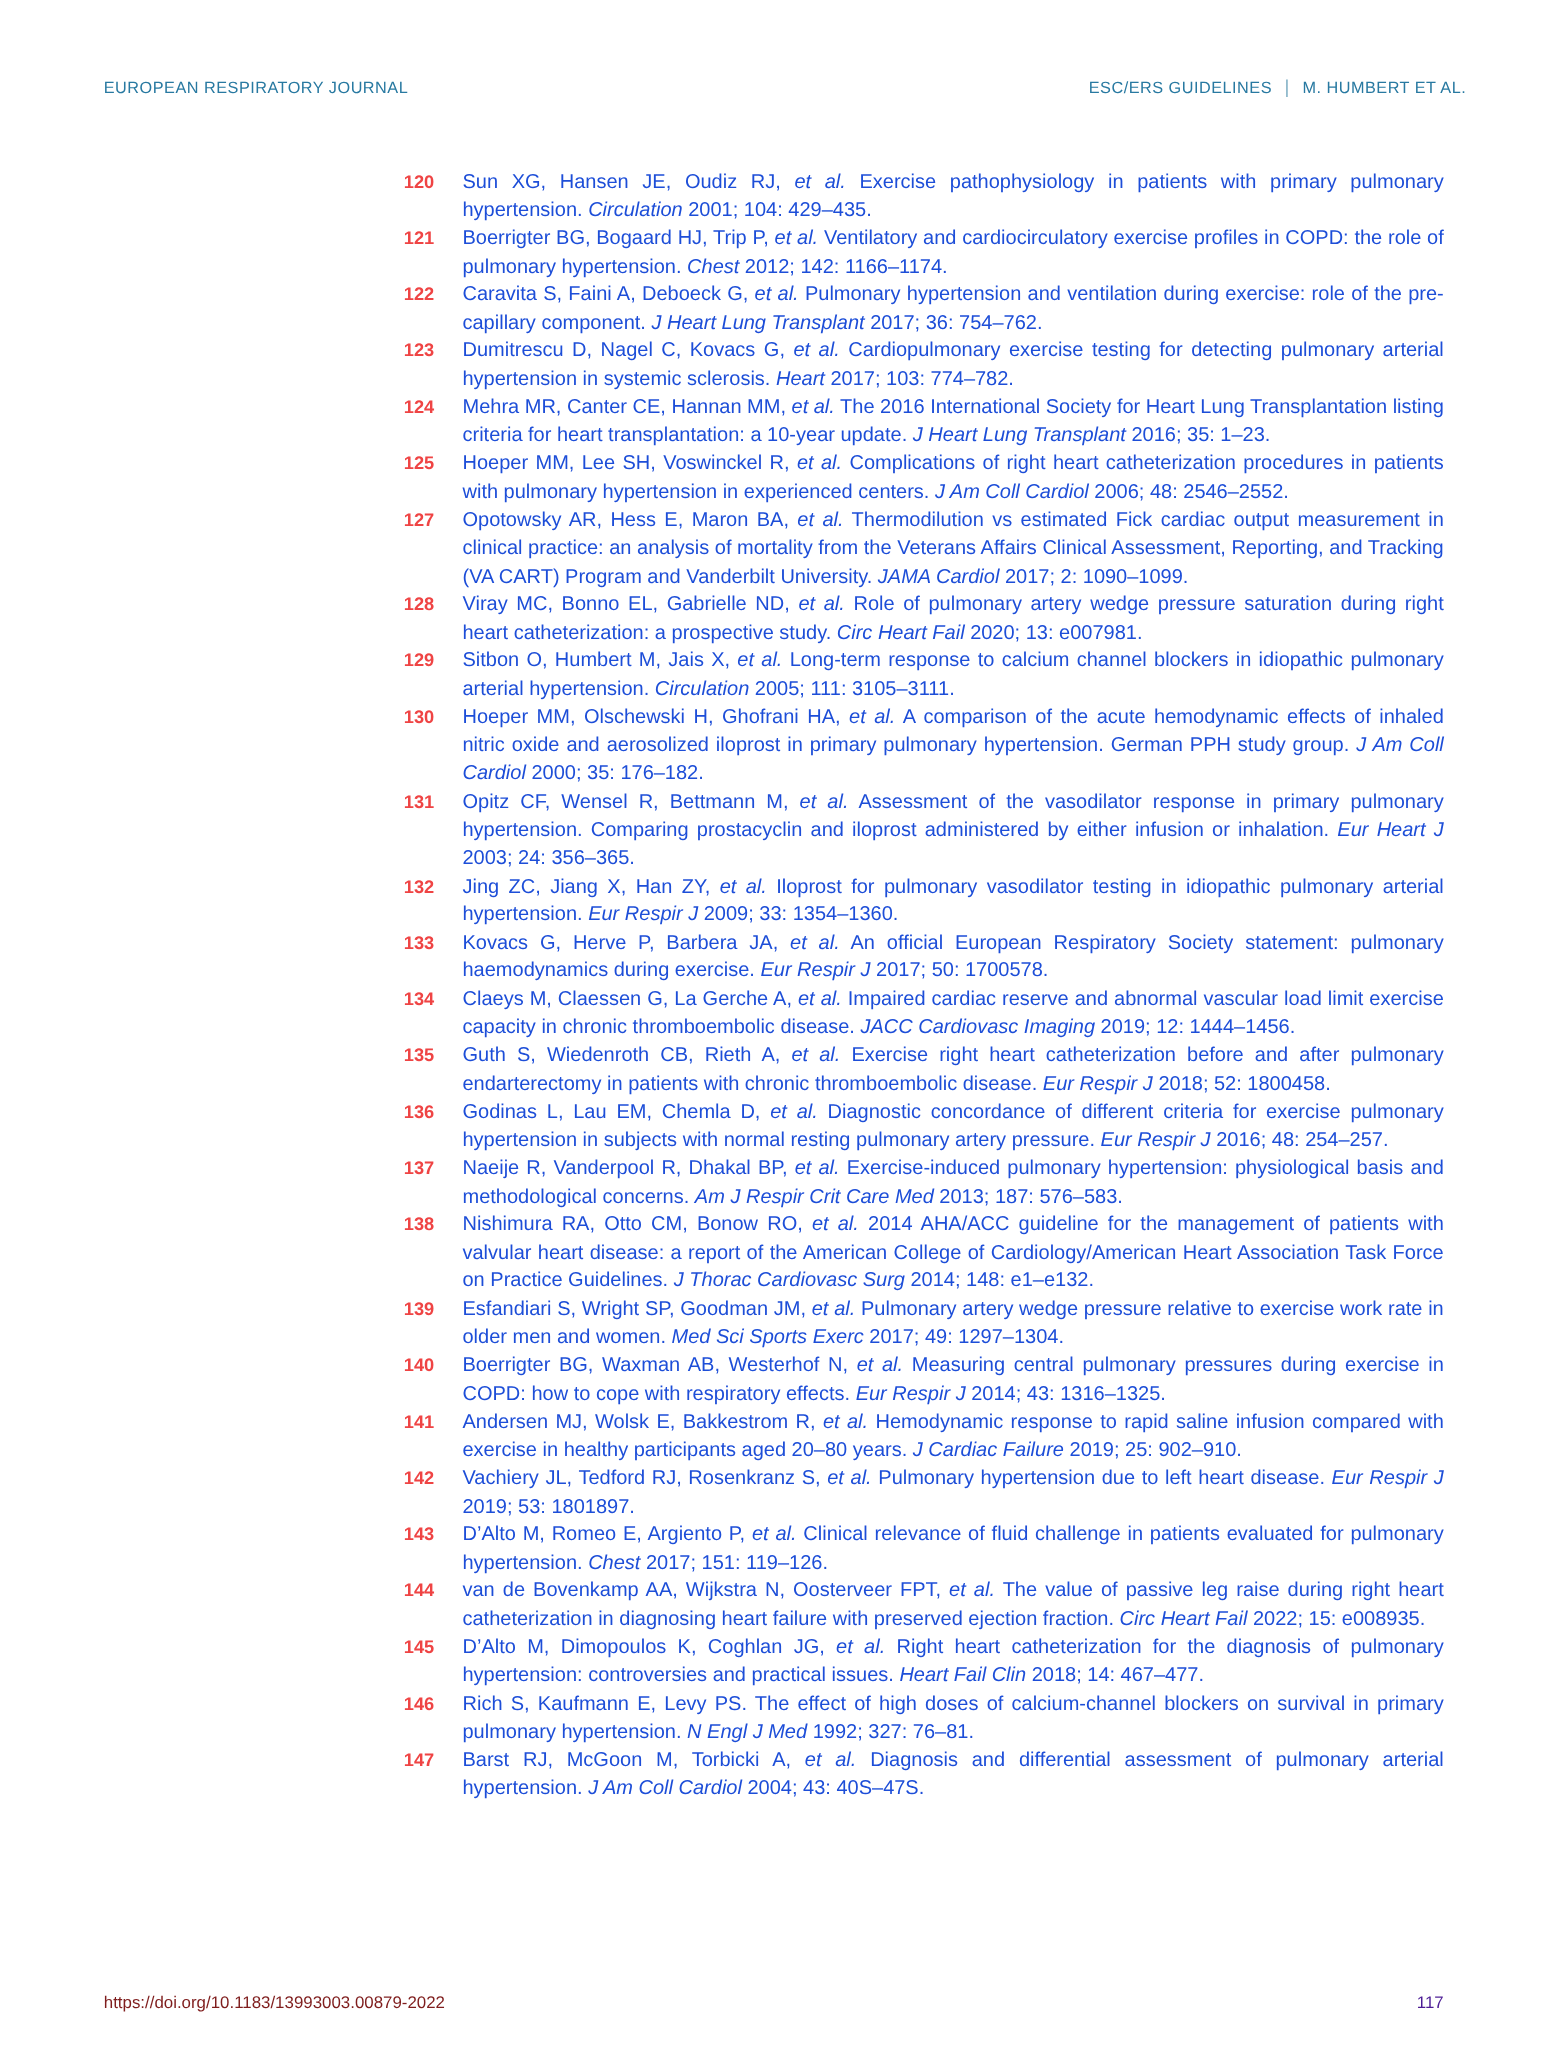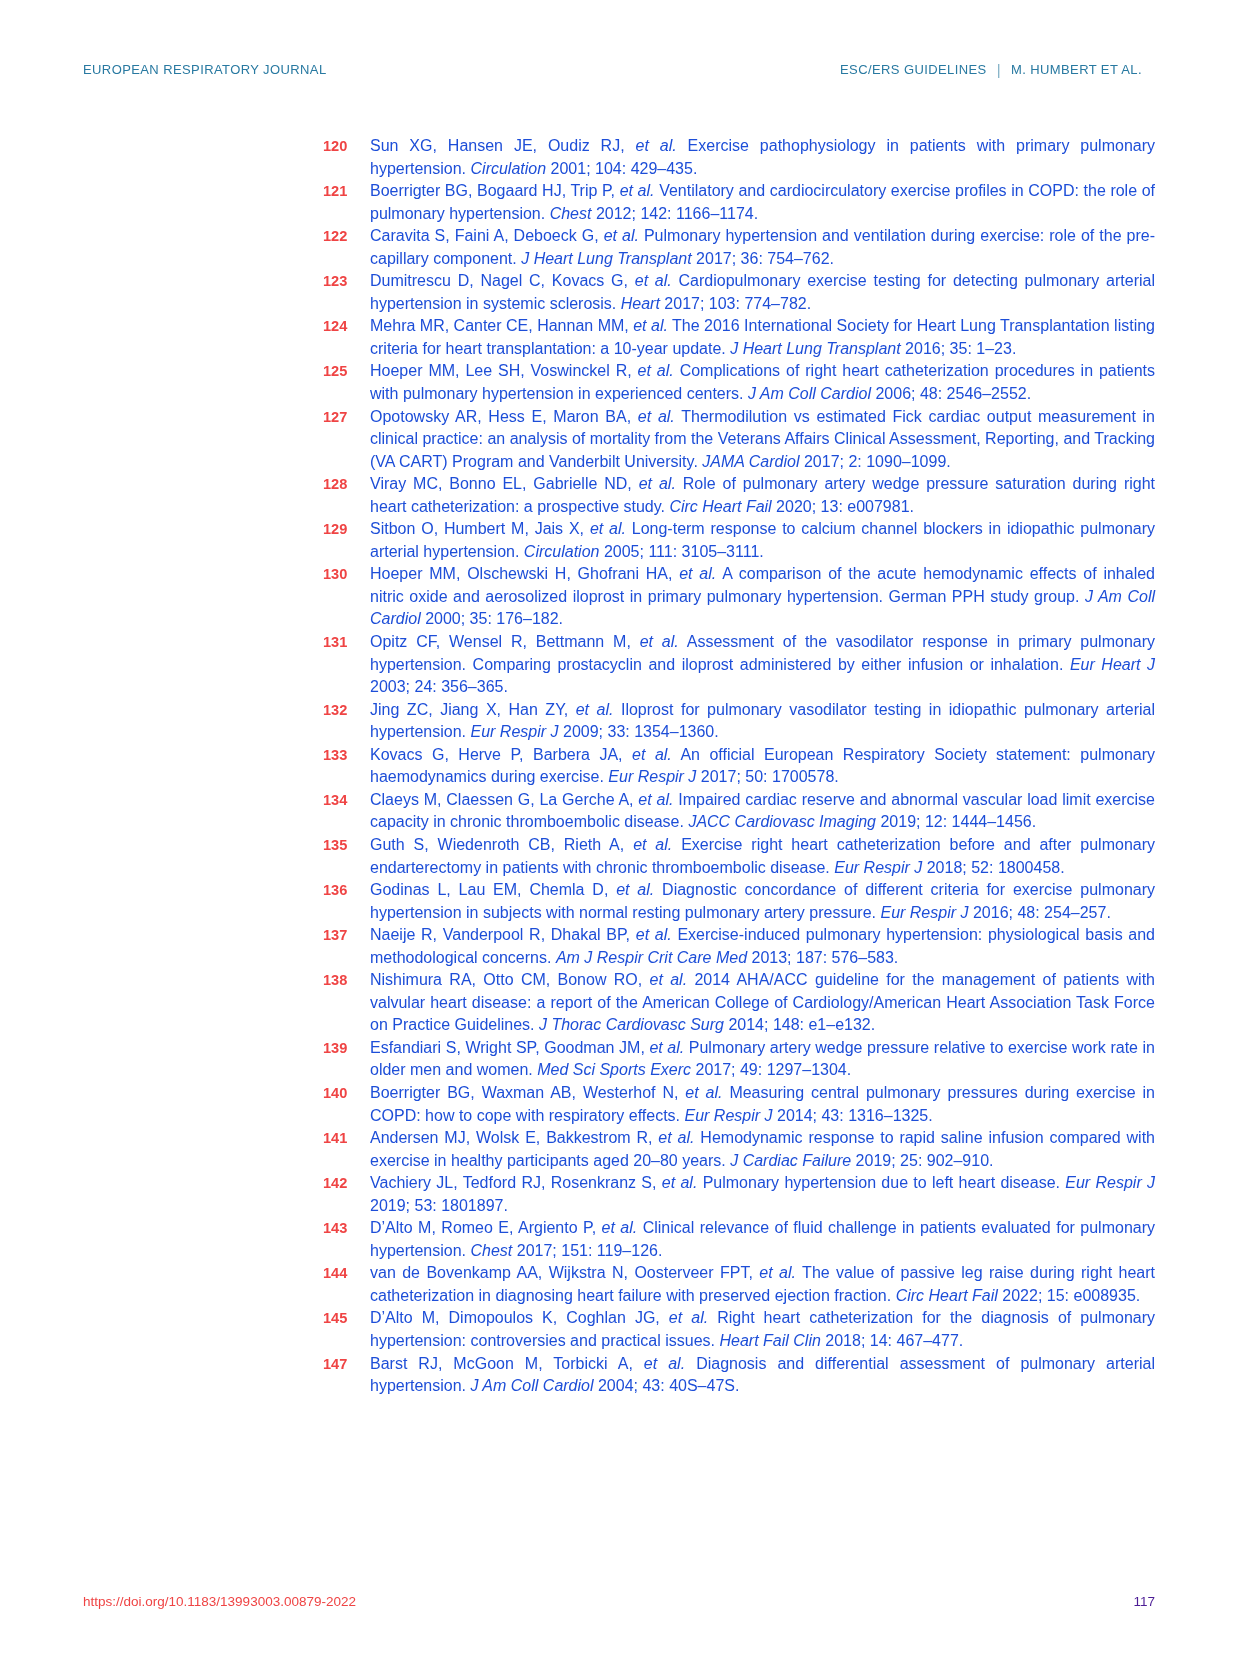--- a/index.html
+++ b/index.html
@@ -4,21 +4,21 @@
 <style>
   html,body{margin:0;padding:0;}
   body{
     width:1241px;height:1654px;
     background:#ffffff;
     font-family:"Liberation Sans", sans-serif;
     position:relative;
     -webkit-font-smoothing:antialiased;
   }
   .page-header{
-    position:absolute;left:83px;right:99px;top:62px;
+    position:absolute;left:83px;right:68px;top:62px;
     display:flex;justify-content:space-between;align-items:center;
     font-size:13px;letter-spacing:0.4px;
     color:#2879a1;
   }
   .page-header .right{display:flex;align-items:center;gap:10px;}
   .page-header .divider{color:#7fafc4;font-weight:300;font-size:15px;line-height:1;}
   .refs{
     position:absolute;left:323px;top:135px;width:832px;
   }
   .ref{display:flex;}
@@ -32,21 +32,21 @@
     text-align:justify;
     color:#1d4ed8;
     font-size:16px;line-height:22.55px;
   }
   .it{font-style:italic;}
   .page-footer{
     position:absolute;left:83px;right:86px;top:1594px;
     display:flex;justify-content:space-between;align-items:baseline;
     font-size:13.5px;
   }
-  .page-footer a{color:#ef4444;text-decoration:none;}
+  .page-footer a{color:#7f1d1d;text-decoration:none;}
   .page-footer .pagenum{color:#4c1d95;}
 </style>
 </head>
 <body>
 
 <header class="page-header">
   <span>EUROPEAN RESPIRATORY JOURNAL</span>
   <span class="right">
     <span>ESC/ERS GUIDELINES</span>
     <span class="divider">|</span>
@@ -149,20 +149,24 @@
     </div>
     <div class="ref">
       <span class="ref-num">144</span>
       <p class="ref-text"><span>van de Bovenkamp AA, Wijkstra N, Oosterveer FPT, </span><span class="it">et al.</span><span> </span><span>The value of passive leg raise during right heart catheterization in diagnosing heart failure with preserved ejection fraction. </span><span class="it">Circ Heart Fail</span><span> 2022; 15: e008935.</span></p>
     </div>
     <div class="ref">
       <span class="ref-num">145</span>
       <p class="ref-text"><span>D’Alto M, Dimopoulos K, Coghlan JG, </span><span class="it">et al.</span><span> </span><span>Right heart catheterization for the diagnosis of pulmonary hypertension: controversies and practical issues. </span><span class="it">Heart Fail Clin</span><span> 2018; 14: 467–477.</span></p>
     </div>
     <div class="ref">
+      <span class="ref-num">146</span>
+      <p class="ref-text"><span>Rich S, Kaufmann E, Levy PS. </span><span>The effect of high doses of calcium-channel blockers on survival in primary pulmonary hypertension. </span><span class="it">N Engl J Med</span><span> 1992; 327: 76–81.</span></p>
+    </div>
+    <div class="ref">
       <span class="ref-num">147</span>
       <p class="ref-text"><span>Barst RJ, McGoon M, Torbicki A, </span><span class="it">et al.</span><span> </span><span>Diagnosis and differential assessment of pulmonary arterial hypertension. </span><span class="it">J Am Coll Cardiol</span><span> 2004; 43: 40S–47S.</span></p>
     </div>
   </main>
 
 <footer class="page-footer">
   <a href="#">https://doi.org/10.1183/13993003.00879-2022</a>
   <span class="pagenum">117</span>
 </footer>
 

